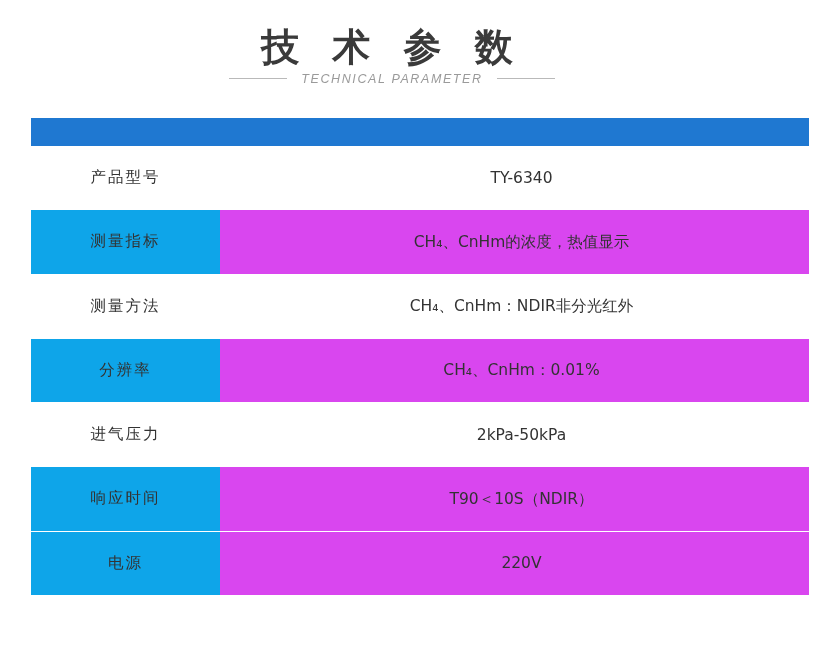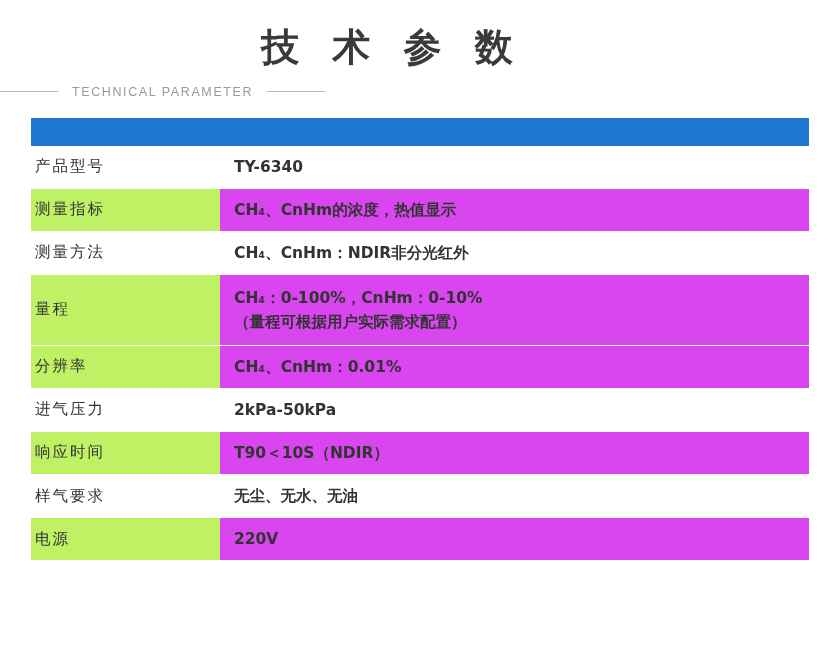--- a/index.html
+++ b/index.html
@@ -27,24 +27,26 @@
   }
   .main-title {
     font-size: 38px;
     letter-spacing: 10px;
     color: #3a3a3a;
     font-weight: 700;
     line-height: 1.25;
     font-family: "DejaVu Sans", "Liberation Sans", sans-serif;
   }
   .sub-title-row {
-    margin-top: 13px;
+    margin-top: 0;
     display: flex;
     align-items: center;
+    justify-content: center;
     gap: 14px;
+    font-style: italic;
   }
   .rule {
     width: 58px;
     height: 1px;
     background: #b9b9b9;
   }
   .sub-title {
     font-size: 12.5px;
     letter-spacing: 1.6px;
     color: #9a9a9a;
@@ -72,32 +74,32 @@
     border: none;
   }
 
   .spec tbody tr td {
     border-bottom: 1px solid #ffffff;
     font-size: 15.5px;
     color: #333333;
     font-family: "DejaVu Sans", "Liberation Sans", sans-serif;
   }
   .label-cell {
+    text-align: center;
     letter-spacing: 2px;
-    padding: 9px 4px;
+    padding: 20px 4px;
     line-height: 1.5;
   }
   .value-cell {
-    text-align: left;
+    text-align: center;
     padding: 9px 0 9px 14px;
     line-height: 1.55;
-    font-weight: bold;
   }
   
-  tr.odd .label-cell { background: #bef264; }
+  tr.odd .label-cell { background: #0ea5e9; }
   tr.odd .value-cell { background: #d946ef; }
   tr.even .label-cell { background: #ffffff; }
   tr.even .value-cell { background: #ffffff; }
 
   tr.tall .label-cell,
   tr.tall .value-cell { padding-top: 11px; padding-bottom: 11px; }
 
   .value-cell .line2 {
     display: block;
   }
@@ -134,42 +136,31 @@
           <td class="value-cell">TY-6340</td>
         </tr>
         <tr class="odd">
           <td class="label-cell">测量指标</td>
           <td class="value-cell">CH₄、CnHm的浓度，热值显示</td>
         </tr>
         <tr class="even">
           <td class="label-cell">测量方法</td>
           <td class="value-cell">CH₄、CnHm：NDIR非分光红外</td>
         </tr>
-        <tr class="odd tall">
-          <td class="label-cell">量程</td>
-          <td class="value-cell">
-            <span>CH₄：0-100%，CnHm：0-10%</span>
-            <span class="line2">（量程可根据用户实际需求配置）</span>
-          </td>
-        </tr>
         <tr class="odd">
           <td class="label-cell">分辨率</td>
           <td class="value-cell">CH₄、CnHm：0.01%</td>
         </tr>
         <tr class="even">
           <td class="label-cell">进气压力</td>
           <td class="value-cell">2kPa-50kPa</td>
         </tr>
         <tr class="odd">
           <td class="label-cell">响应时间</td>
           <td class="value-cell">T90＜10S（NDIR）</td>
-        </tr>
-        <tr class="even">
-          <td class="label-cell">样气要求</td>
-          <td class="value-cell">无尘、无水、无油</td>
         </tr>
         <tr class="odd">
           <td class="label-cell">电源</td>
           <td class="value-cell">220V</td>
         </tr>
 
       </tbody>
     </table>
   </div>
 

